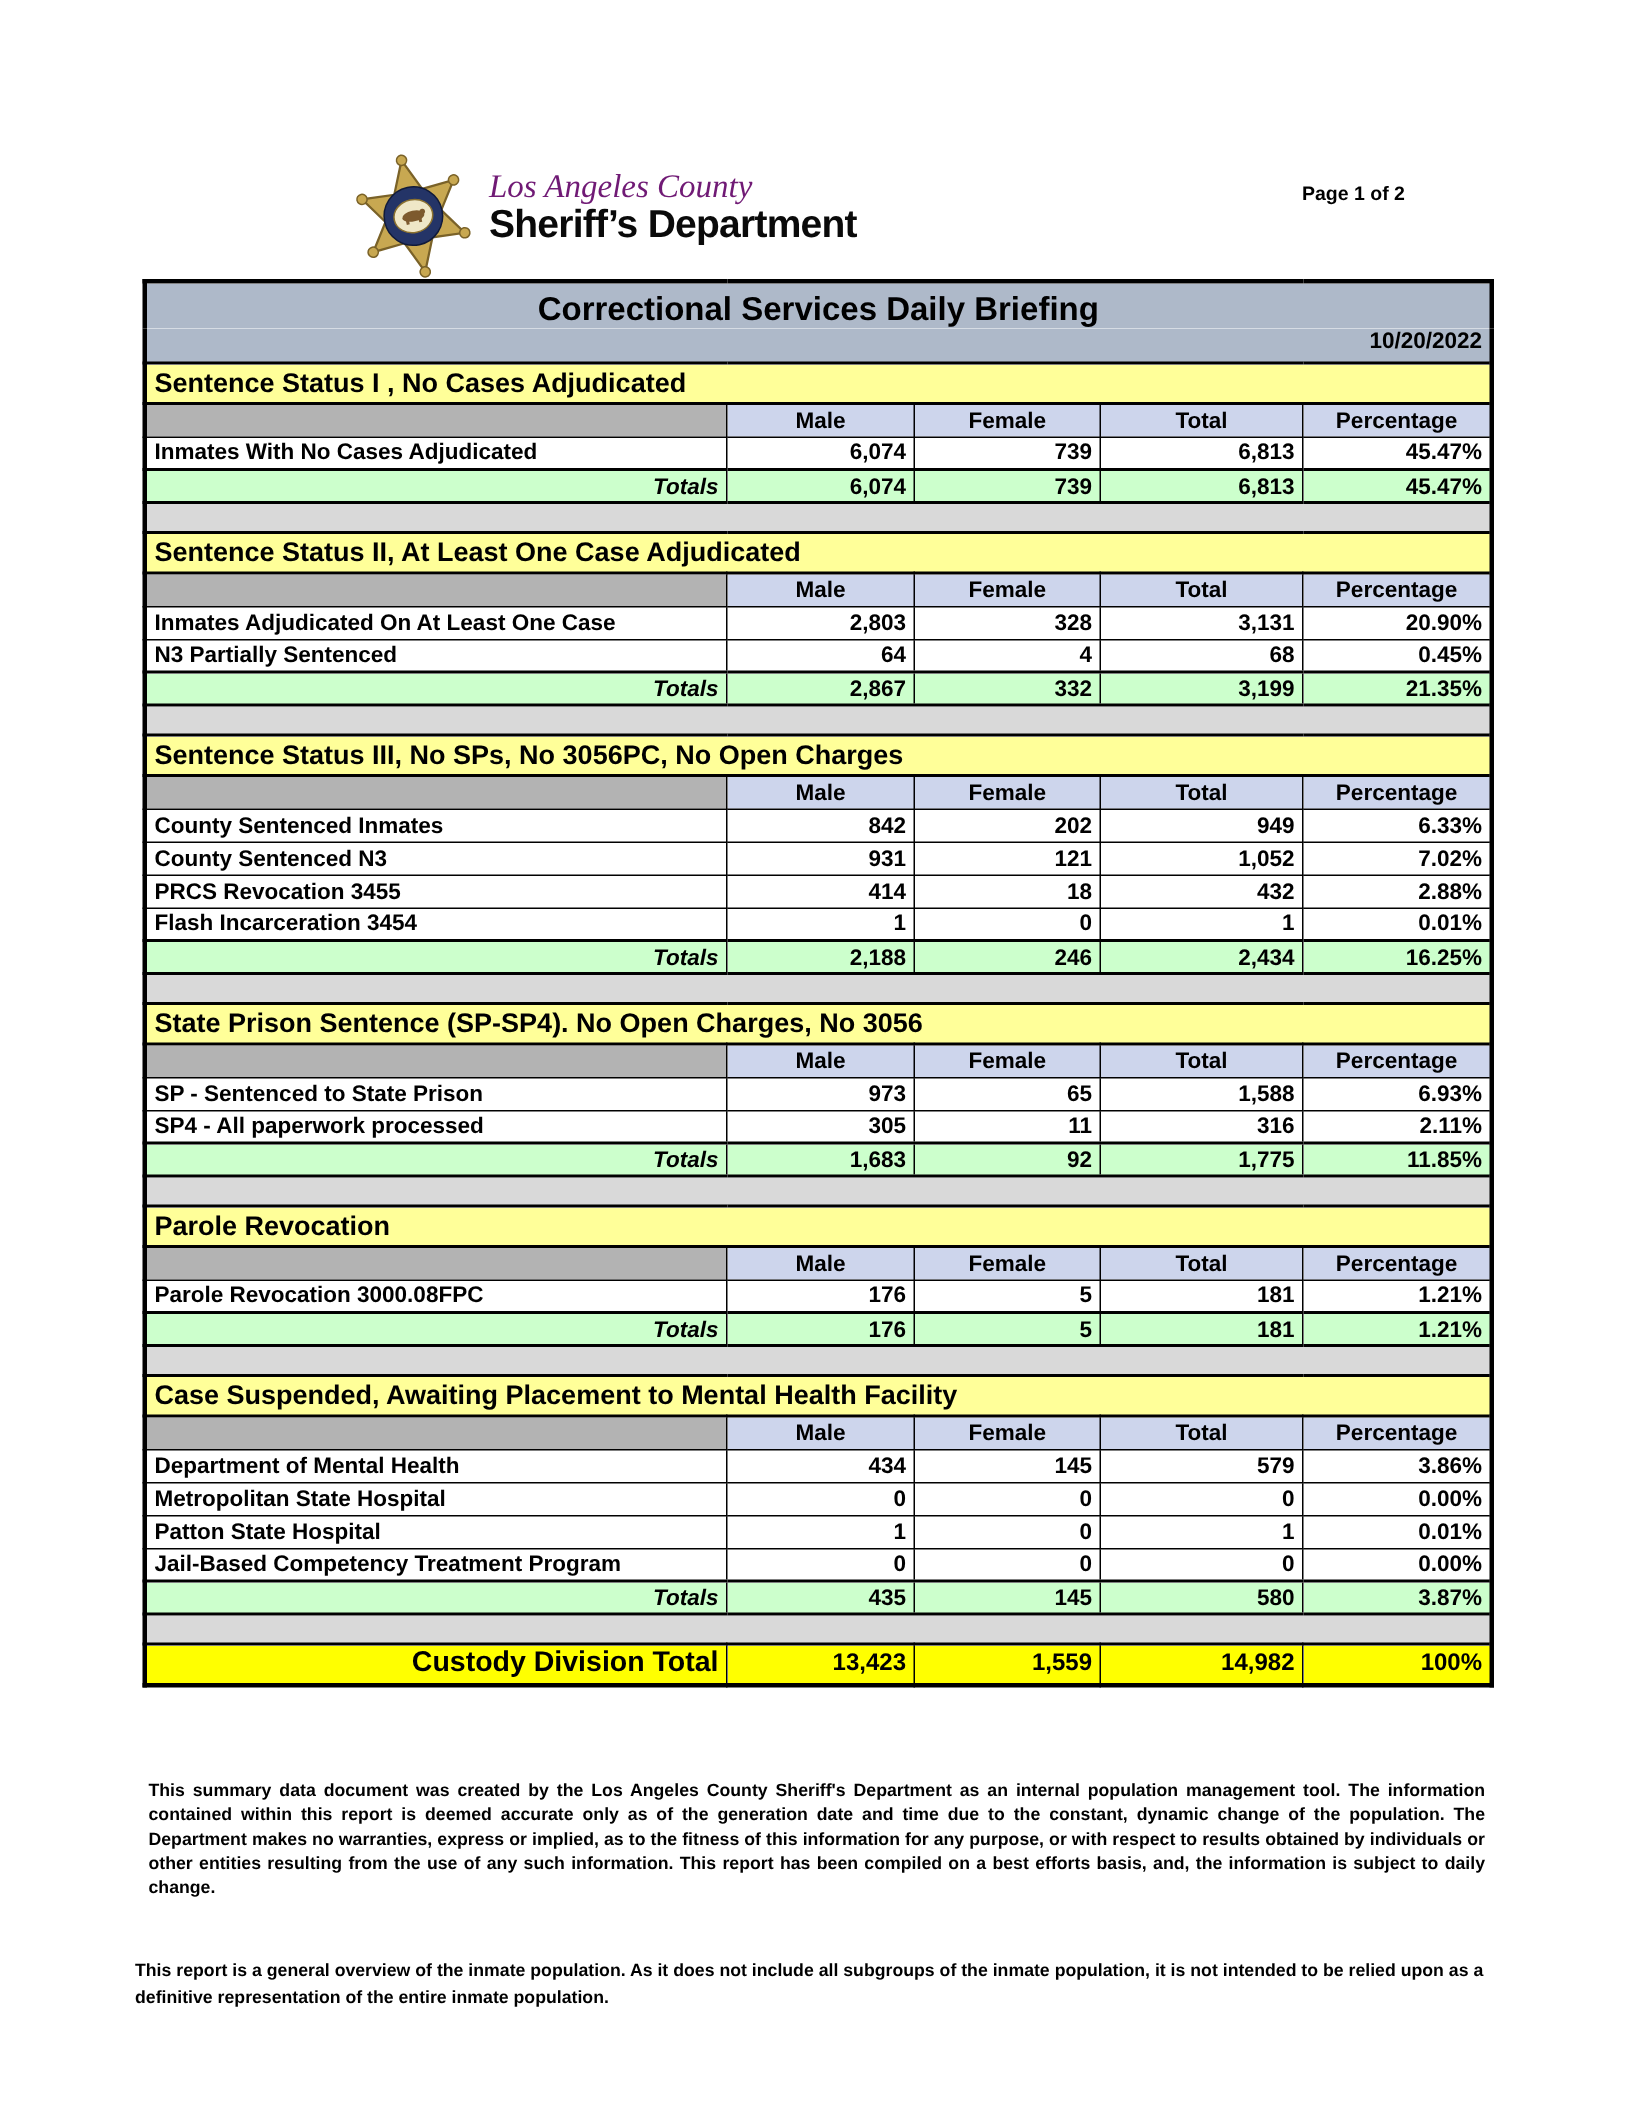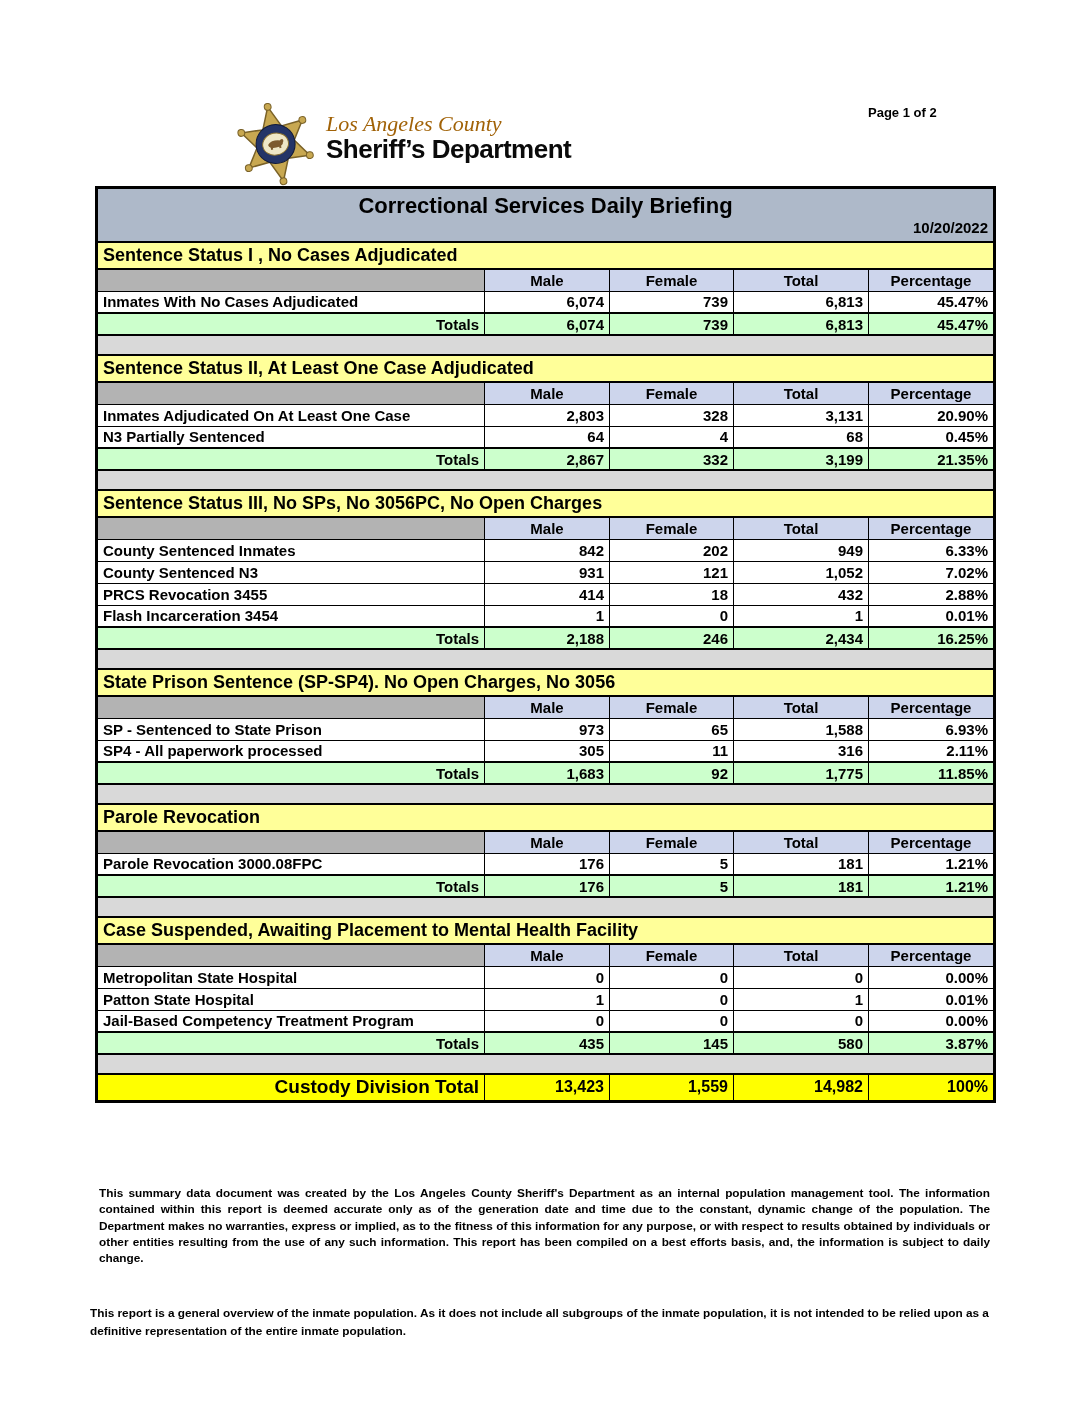--- a/index.html
+++ b/index.html
@@ -13,23 +13,23 @@
     --border-color:#000000;
   }
   html,body{margin:0;padding:0;}
   body{
     width:1088px;height:1408px;position:relative;background:#ffffff;
     font-family:"Liberation Sans",sans-serif;color:#000;
   }
   
   .logo-badge{position:absolute;left:232px;top:100px;width:88px;height:96px;}
   .logo-text{position:absolute;left:326px;top:112px;line-height:1.05;}
-  .logo-county{font-family:"Liberation Serif",serif;font-style:italic;font-size:22px;color:#a16207;}
+  .logo-county{font-family:"Liberation Serif",serif;font-style:italic;font-size:22px;color:#701a75;}
   .logo-dept{font-weight:bold;font-size:26px;letter-spacing:-0.5px;color:#0a0a0a;margin-top:1px;}
-  .page-indicator{position:absolute;left:868px;top:105px;font-weight:bold;font-size:13px;}
+  .page-indicator{position:absolute;left:868px;top:121px;font-weight:bold;font-size:13px;}
   
   table.report{
     position:absolute;left:95px;top:186px;width:898px;
     border-collapse:collapse;table-layout:fixed;
     border:3px solid var(--border-color);
   }
   table.report td{
     border:1.6px solid var(--border-color);
     padding:0 5px;font-weight:bold;font-size:15px;height:22px;
     box-sizing:border-box;white-space:nowrap;overflow:hidden;
@@ -44,21 +44,21 @@
   }
   tr.section-header td{
     background:var(--section-header-bg);font-size:18px;height:27px;text-align:left;
     border-top:2.5px solid var(--border-color);border-bottom:2px solid var(--border-color);
   }
   tr.col-header td{background:var(--col-header-bg);text-align:center;}
   tr.col-header td.gray{background:var(--gray-cell-bg);}
   td.label{text-align:left;background:#fff;}
   td.num{text-align:right;}
   tr.totals-row td{background:var(--totals-bg);border-top:2px solid var(--border-color);border-bottom:2px solid var(--border-color);}
-  tr.totals-row td.label{text-align:right;background:var(--totals-bg);}
+  tr.totals-row td.label{text-align:right;background:var(--totals-bg);font-style:italic;}
   tr.spacer-row td{background:var(--spacer-bg);height:20px;border-top:2px solid var(--border-color);border-bottom:2px solid var(--border-color);}
   tr.grand-row td{
     background:var(--grand-total-bg);height:27px;font-size:16px;
     border-top:2.5px solid var(--border-color);border-bottom:2.5px solid var(--border-color);
   }
   tr.grand-row td.label{text-align:right;background:var(--grand-total-bg);font-size:19px;}
   
   .footnote-1{
     position:absolute;left:99px;top:1185px;width:891px;
     font-weight:bold;font-size:11.8px;line-height:1.38;text-align:justify;
@@ -285,20 +285,27 @@
         <td colspan="5">Case Suspended, Awaiting Placement to Mental Health Facility</td>
       </tr>
       <tr class="col-header">
         <td class="gray"></td>
         <td>Male</td>
         <td>Female</td>
         <td>Total</td>
         <td>Percentage</td>
       </tr>
       <tr class="data-row">
+        <td class="label">Department of Mental Health</td>
+        <td class="num">434</td>
+        <td class="num">145</td>
+        <td class="num">579</td>
+        <td class="num">3.86%</td>
+      </tr>
+      <tr class="data-row">
         <td class="label">Metropolitan State Hospital</td>
         <td class="num">0</td>
         <td class="num">0</td>
         <td class="num">0</td>
         <td class="num">0.00%</td>
       </tr>
       <tr class="data-row">
         <td class="label">Patton State Hospital</td>
         <td class="num">1</td>
         <td class="num">0</td>

